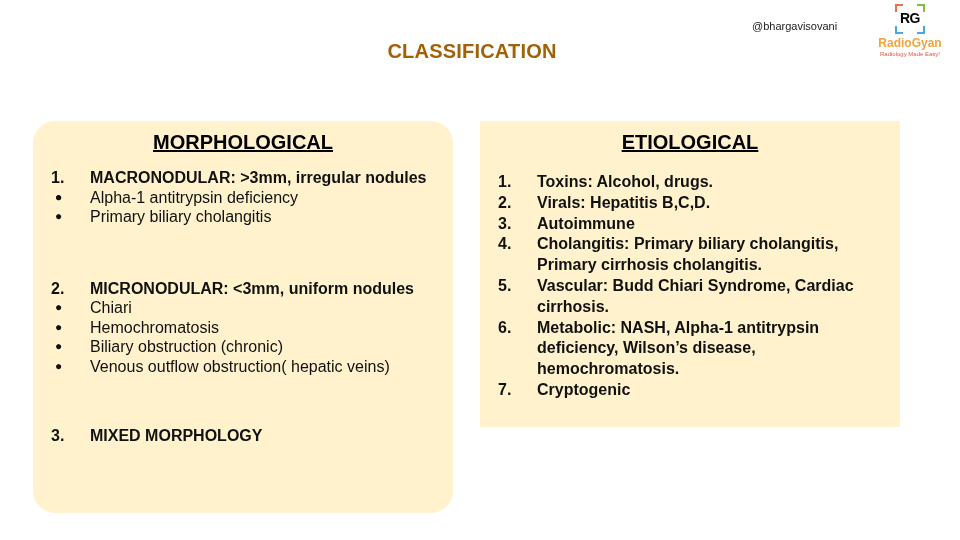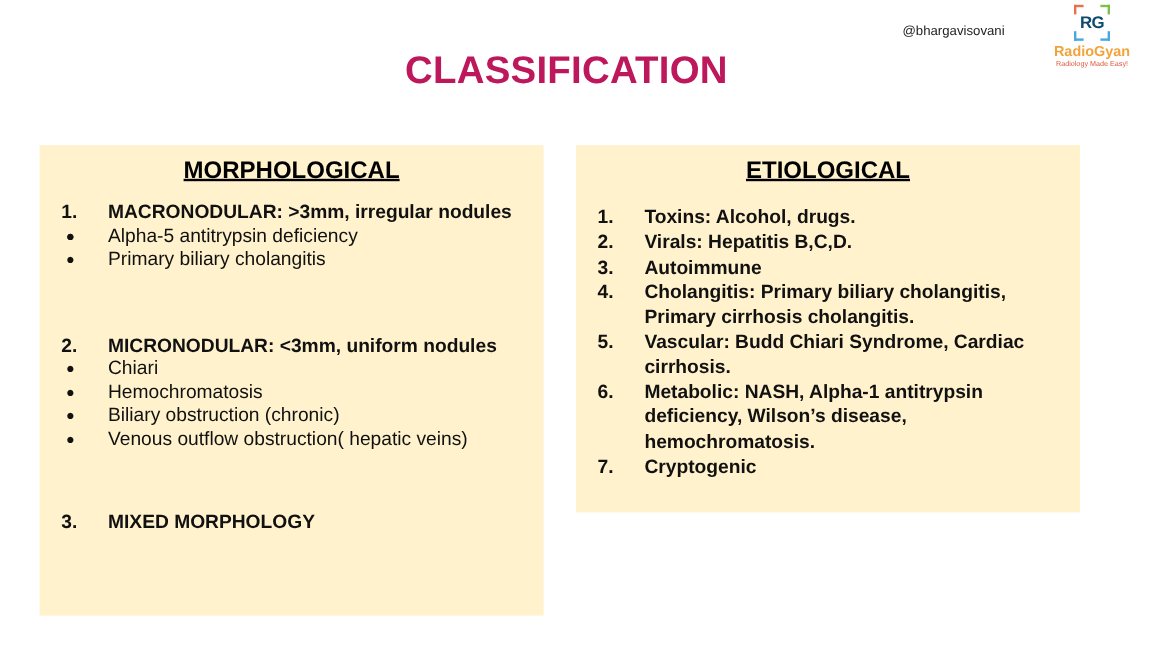--- a/index.html
+++ b/index.html
@@ -8,28 +8,28 @@
 
   .handle { position: absolute; left: 752px; top: 20px; font-size: 11px; color: #222; }
 
   .logo { position: absolute; left: 868px; top: 4px; width: 84px; height: 68px; text-align: center; }
   .logo-mark { position: relative; width: 30px; height: 30px; margin: 0 auto; }
   .logo-mark .c { position: absolute; width: 8px; height: 8px; border-color: transparent; border-style: solid; border-width: 0; }
   .logo-mark .tl { left: 0; top: 0; border-left: 2px solid #e8704a; border-top: 2px solid #e8704a; }
   .logo-mark .tr { right: 0; top: 0; border-right: 2px solid #7cc04b; border-top: 2px solid #7cc04b; }
   .logo-mark .bl { left: 0; bottom: 0; border-left: 2px solid #4aa8e0; border-bottom: 2px solid #4aa8e0; }
   .logo-mark .br { right: 0; bottom: 0; border-right: 2px solid #4aa8e0; border-bottom: 2px solid #4aa8e0; }
-  .logo-mark .rg { position: absolute; left: 0; right: 0; top: 6px; font-size: 14px; font-weight: bold; color: #0c4a6e; letter-spacing: -0.5px; }
+  .logo-mark .rg { position: absolute; left: 0; right: 0; top: 6px; font-size: 14px; font-weight: bold; color: #000000; letter-spacing: -0.5px; }
   .logo-name { font-size: 12px; font-weight: bold; color: #f2a33a; margin-top: 2px; line-height: 14px; }
   .logo-tag { font-size: 6px; color: #e0593f; line-height: 8px; }
 
-  .title { position: absolute; left: 0; right: 16px; top: 40px; text-align: center; font-size: 32px; font-weight: bold; color: #be185d; letter-spacing: 0.2px; }
+  .title { position: absolute; left: 0; right: 16px; top: 40px; text-align: center; font-size: 20px; font-weight: bold; color: #a16207; letter-spacing: 0.2px; }
 
   .panel { position: absolute; background: #fff2cc; }
-  .panel-left { left: 33px; top: 121px; width: 420px; height: 392px; }
+  .panel-left { left: 33px; top: 121px; width: 420px; height: 392px; border-radius: 22px; }
   .panel-right { left: 480px; top: 121px; width: 420px; height: 306px; }
 
   .panel h2 { text-align: center; font-size: 20px; font-weight: bold; text-decoration: underline; margin-top: 10px; color: #000; }
 
   .row { position: relative; font-size: 16px; line-height: 19.5px; padding-left: 57px; padding-right: 10px; }
   .row .marker { position: absolute; left: 18px; top: 0; }
   .row.bold { font-weight: bold; }
   .row.bullet .marker { left: 22px; font-size: 12px; }
 
   .panel-left .list { margin-top: 14px; }
@@ -63,21 +63,21 @@
   <div class="list">
     <div class="row bold">
       <span class="marker">1.</span>
       <span>MACRONODULAR: &gt;3mm, irregular nodules</span>
     </div>
     <div class="row bullet">
       <span class="marker">●</span>
     </div>
     <div class="row bullet">
       <span class="marker">●</span>
-      <span>Alpha-5 antitrypsin deficiency</span>
+      <span>Alpha-1 antitrypsin deficiency</span>
     </div>
     <div class="row bullet">
       <span class="marker">●</span>
       <span>Primary biliary cholangitis</span>
     </div>
 
     <div class="gap1"></div>
 
     <div class="row bold">
       <span class="marker">2.</span>

